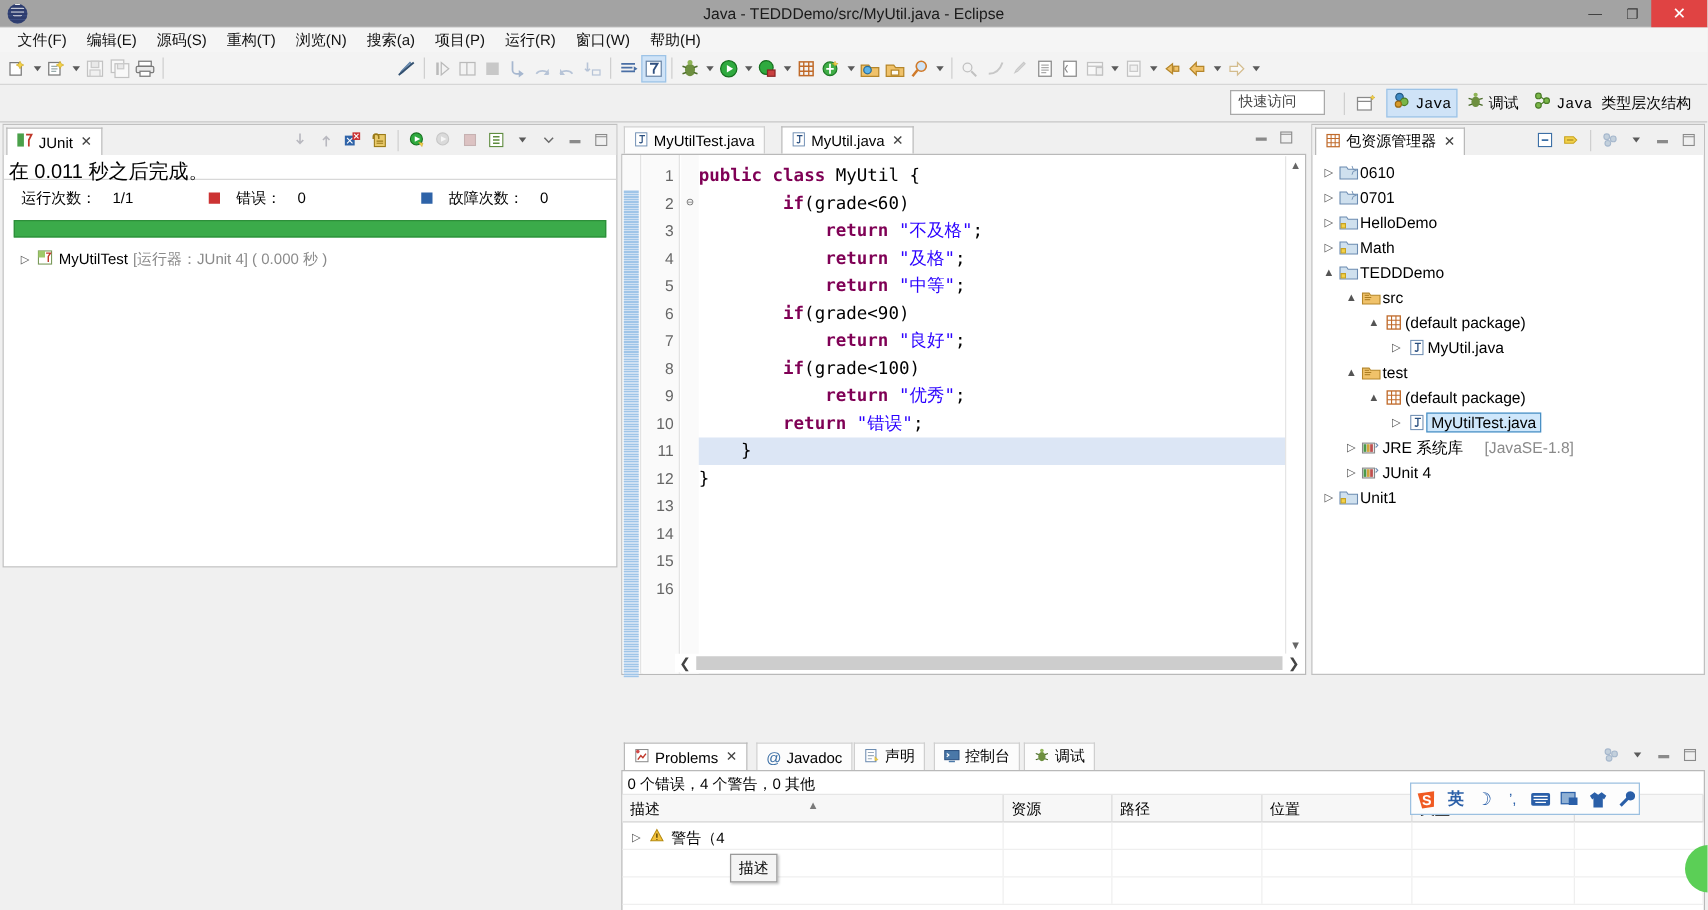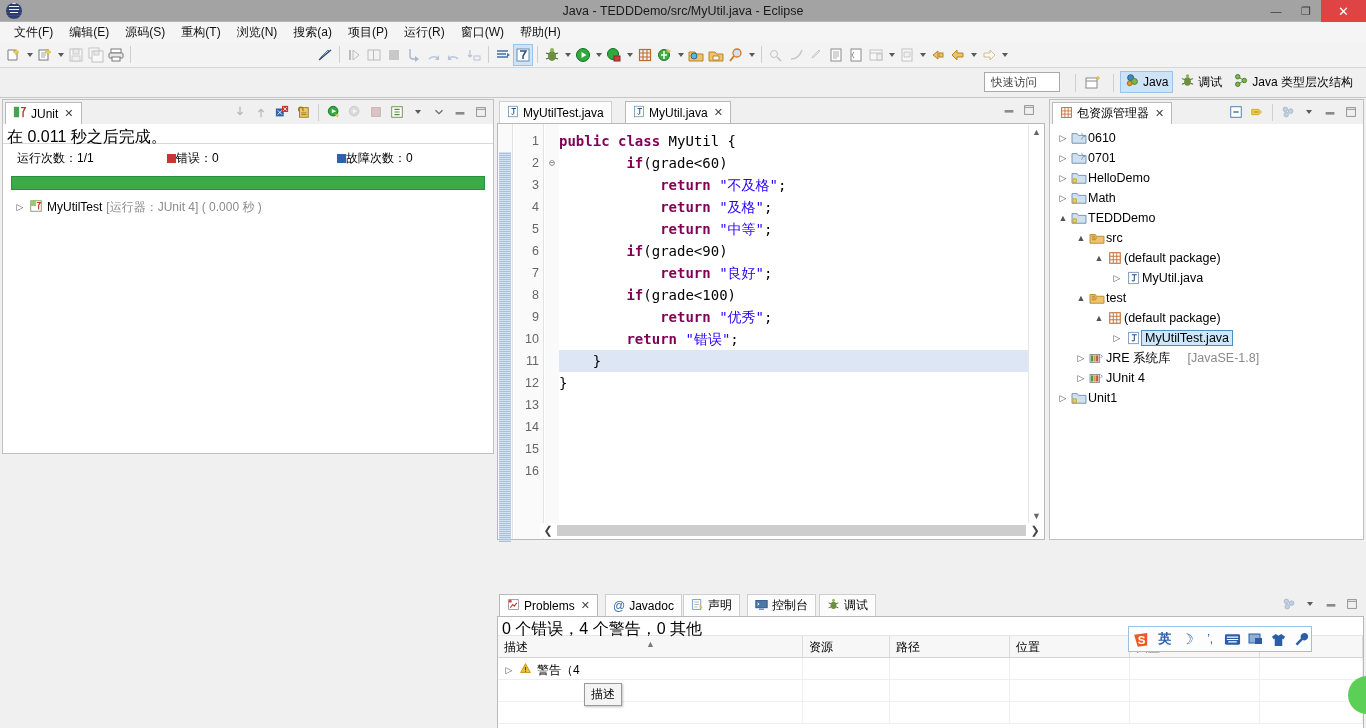--- a/index.html
+++ b/index.html
@@ -61,21 +61,21 @@
     background:#f0f0f0; border-bottom:1px solid #c6c6c6;
   }
   .quickaccess {
     position:absolute; right:306px; top:4px; width:76px; height:20px;
     background:#fff; border:1px solid #a9a9a9; font-size:11.5px;
     color:#444; line-height:18px; padding-left:6px; white-space:nowrap;
   }
   .persp-sep { position:absolute; right:290px; top:6px; width:1px; height:18px; background:#cfcfcf; }
   .persp-open { position:absolute; right:262px; top:6px; width:20px; height:18px; }
   .persp-sep2 { position:absolute; right:252px; top:6px; width:1px; height:18px; background:#cfcfcf; }
-  .persp-items { position:absolute; right:8px; top:3px; display:flex; align-items:flex-start; gap:2px; }
+  .persp-items { position:absolute; right:8px; top:3px; display:flex; align-items:flex-start; gap:2px;font-family:Liberation Mono, monospace; }
   .persp-item { display:flex; align-items:center; gap:3px; padding:2px 5px; font-size:12px; white-space:nowrap; }
   .persp-item.active { background:#cfe3f7; border:1px solid #9dc3e6; padding:1px 4px; }
 
   
   .view { position:absolute; background:#fff; }
   .viewtabs { height:24px; background:#f0f0f0; position:relative; }
   .vtab {
     position:absolute; top:2px; height:22px; display:flex; align-items:center; gap:4px;
     padding:0 7px; font-size:12px; background:#fcfcfc;
     border:1px solid #cfcfcf; border-bottom:none;
@@ -83,21 +83,21 @@
   .vtab.active { background:#fff; border-color:#b9b9b9; }
   .vtab .x { font-size:11px; color:#444; margin-left:2px; }
   .vtoolbar { position:absolute; right:2px; top:2px; height:20px; display:flex; align-items:center; gap:1px; }
   .vtb { width:20px; height:19px; display:flex; align-items:center; justify-content:center; }
 
   
   #junit-view { left:2px; top:99px; width:492px; height:355px;
                 border:1px solid #c0c0c0; background:#fff; }
   .junit-status { height:20px; border-bottom:1px solid #d8d8d8; font-size:16px; padding:3px 4px 0 4px; }
   .junit-counters { height:28px; display:flex; align-items:center; font-size:12px; padding-left:14px; }
-  .jc { display:flex; align-items:center; gap:0; }
+  .jc { display:flex; align-items:center; gap:13px; }
   .jc-icon { width:9px; height:9px; display:inline-block; }
   .jc-icon.err { background:#c33; }
   .jc-icon.fail { background:#2e63a8; }
   .progressbar { margin:4px 8px 0 8px; height:14px; background:#3bab4a; border:1px solid #2d8f3a; }
   .junit-tree { padding:8px 0 0 12px; font-size:12px; }
   .tree-row { display:flex; align-items:center; gap:4px; height:18px; }
   .twisty { width:10px; text-align:center; color:#555; font-size:9px; }
   .dim { color:#8a8a8a; }
 
   
@@ -136,21 +136,21 @@
   #pkg-view { left:1049px; top:99px; width:315px; height:441px; border:1px solid #c0c0c0; background:#fff; }
   .pkg-tree { padding-top:4px; font-size:12.5px; }
   .pkg-row { display:flex; align-items:center; height:20px; white-space:nowrap; }
   .pkg-row .tw { width:14px; text-align:center; font-size:9px; color:#555; }
   .pkg-row .ic { width:18px; display:flex; align-items:center; justify-content:center; }
   .pkg-row .sel { background:#cfe7fb; border:1px solid #4a90c4; padding:0 3px; margin-left:-1px; }
 
   
   #problems-view { left:497px; top:552px; width:867px; height:152px;margin-top:40px; }
   .prob-body { position:absolute; left:0; top:24px; width:867px; height:128px; background:#fff; border:1px solid #b9b9b9; }
-  .prob-summary { height:19px; font-size:16px; padding:2px 0 0 4px; border-bottom:1px solid #e6e6e6; }
+  .prob-summary { height:19px; font-size:12px; padding:2px 0 0 4px; border-bottom:1px solid #e6e6e6; }
   .prob-head { height:22px; display:flex; background:#f7f7f7; border-bottom:1px solid #d5d5d5; font-size:12px; }
   .prob-head div { border-right:1px solid #dcdcdc; padding:3px 0 0 6px; position:relative; }
   .prob-rows { font-size:12px; }
   .prow { height:22px; display:flex; border-bottom:1px solid #efefef; }
   .prow div { border-right:1px solid #efefef; padding:3px 0 0 6px; display:flex; align-items:center; gap:5px; }
   .tooltip { position:absolute; background:#f4f4f4; border:1px solid #9a9a9a; font-size:12px;
              padding:2px 6px; box-shadow:1px 1px 2px rgba(0,0,0,.25); }
 
   
   .imebar { position:absolute; left:1128px; top:626px; width:184px; height:26px;

